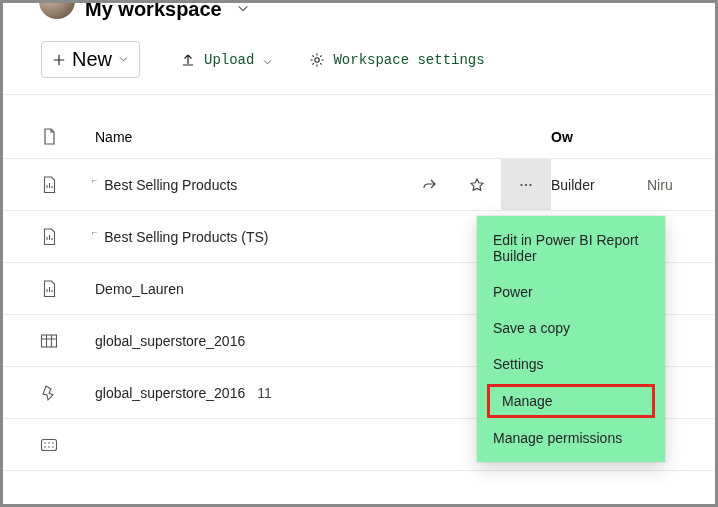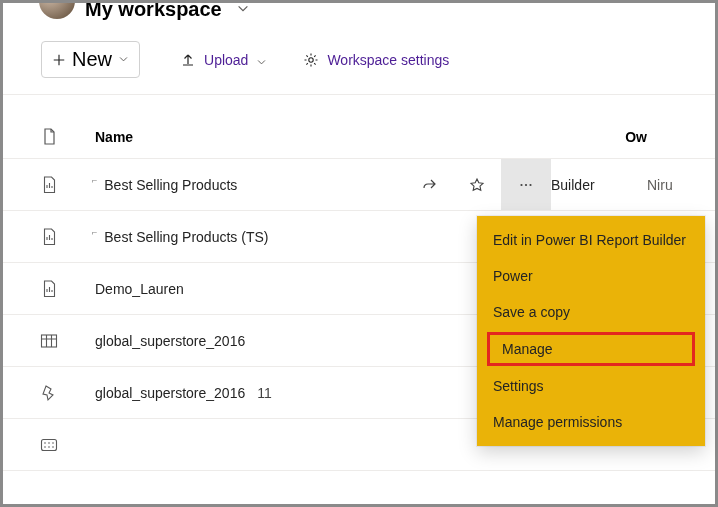--- a/index.html
+++ b/index.html
@@ -54,43 +54,44 @@
     border-radius: 4px;
     padding: 6px 10px;
     background: #fff;
     cursor: pointer;
     font-size: 20px;
   }
   .tb-item {
     display: flex;
     align-items: flex-end;
     gap: 8px;
-    color: #4c1d95;
+    color: #14532d;
     cursor: pointer;
     padding: 4px 4px;
+    font-family: Liberation Mono, monospace;
   }
   .tb-item .sp { color: #605e5c; }
   .content {
     padding-top: 20px;
   }
   .thead, .row {
     display: grid;
     grid-template-columns: 92px 310px 48px 48px 50px 96px 60px;
     align-items: center;
     min-height: 52px;
   }
   .thead {
     font-weight: 600;
     color: #000;
     font-size: 14px;
     border-bottom: 1px solid #edebe9;
     min-height: 44px;
   }
   .thead .col-type { font-weight: 700; }
-  .thead .col-owner { font-weight: 700; text-align: right; }
+  .thead .col-owner { font-weight: 700; }
   .row {
     border-bottom: 1px solid #edebe9;
   }
   .col-icon { display:flex; justify-content:center; color:#595959; }
   .col-name { color:#242424; display:flex; align-items:center; gap:4px; }
   .col-share, .col-star, .col-more { display:flex; justify-content:center; color:#595959 }
   .col-type { color:#242424; }
   .col-owner { color:#605e5c; }
   .row:first-of-type .col-more {
     background: #e6e6e6;
@@ -105,22 +106,22 @@
     left: -3px;
   }
   .num-badge {
     margin-left: 8px;
     color: #424242;
   }
   .ctx-menu {
     position: absolute;
     left: 477px;
     top: 216px;
-    width: 228px;
-    background: #eab308;
+    width: 188px;
+    background: #86efac;
     box-shadow: 0 6px 18px rgba(0,0,0,.18), 0 0 0 1px rgba(0,0,0,.05);
     padding: 6px 0;
     z-index: 10;
   }
   .ctx-item {
     padding: 10px 16px;
     font-size: 14px;
     color: #242424;
     cursor: pointer;
   }
@@ -186,21 +187,21 @@
 
 <div class="content">
 
   <div class="thead">
     <div class="col-icon">
       <svg width="16" height="18" viewBox="0 0 16 18">
           <path d="M4 1h6l3 3v12H4z" fill="none" stroke="#595959" stroke-width="1.2"></path>
           <path d="M10 1v3h3" fill="none" stroke="#595959" stroke-width="1.2"></path>
         </svg>
     </div>
-    <div style="font-weight:700">Name</div>
+    <div style="font-weight:400">Name</div>
     <div></div>
       <div></div>
       <div></div>
     <div class="col-owner" style="font-weight:700;color:#000">Ow</div>
   </div>
 
   <div id="rows-mount">
       <div class="row">
         <div class="col-icon">
           <svg width="16" height="18" viewBox="0 0 16 18">
@@ -315,16 +316,16 @@
         <div class="col-type"></div>
         <div class="col-owner"></div>
       </div>
     </div>
 </div>
 
 <div class="ctx-menu" id="ctx-mount">
     <div class="ctx-item">Edit in Power BI Report Builder</div>
     <div class="ctx-item">Power</div>
     <div class="ctx-item">Save a copy</div>
+    <div class="ctx-item">Settings</div>
     <div class="ctx-item hl">Manage</div>
-    <div class="ctx-item">Settings</div>
     <div class="ctx-item">Manage permissions</div>
   </div>
 
 </body></html>

